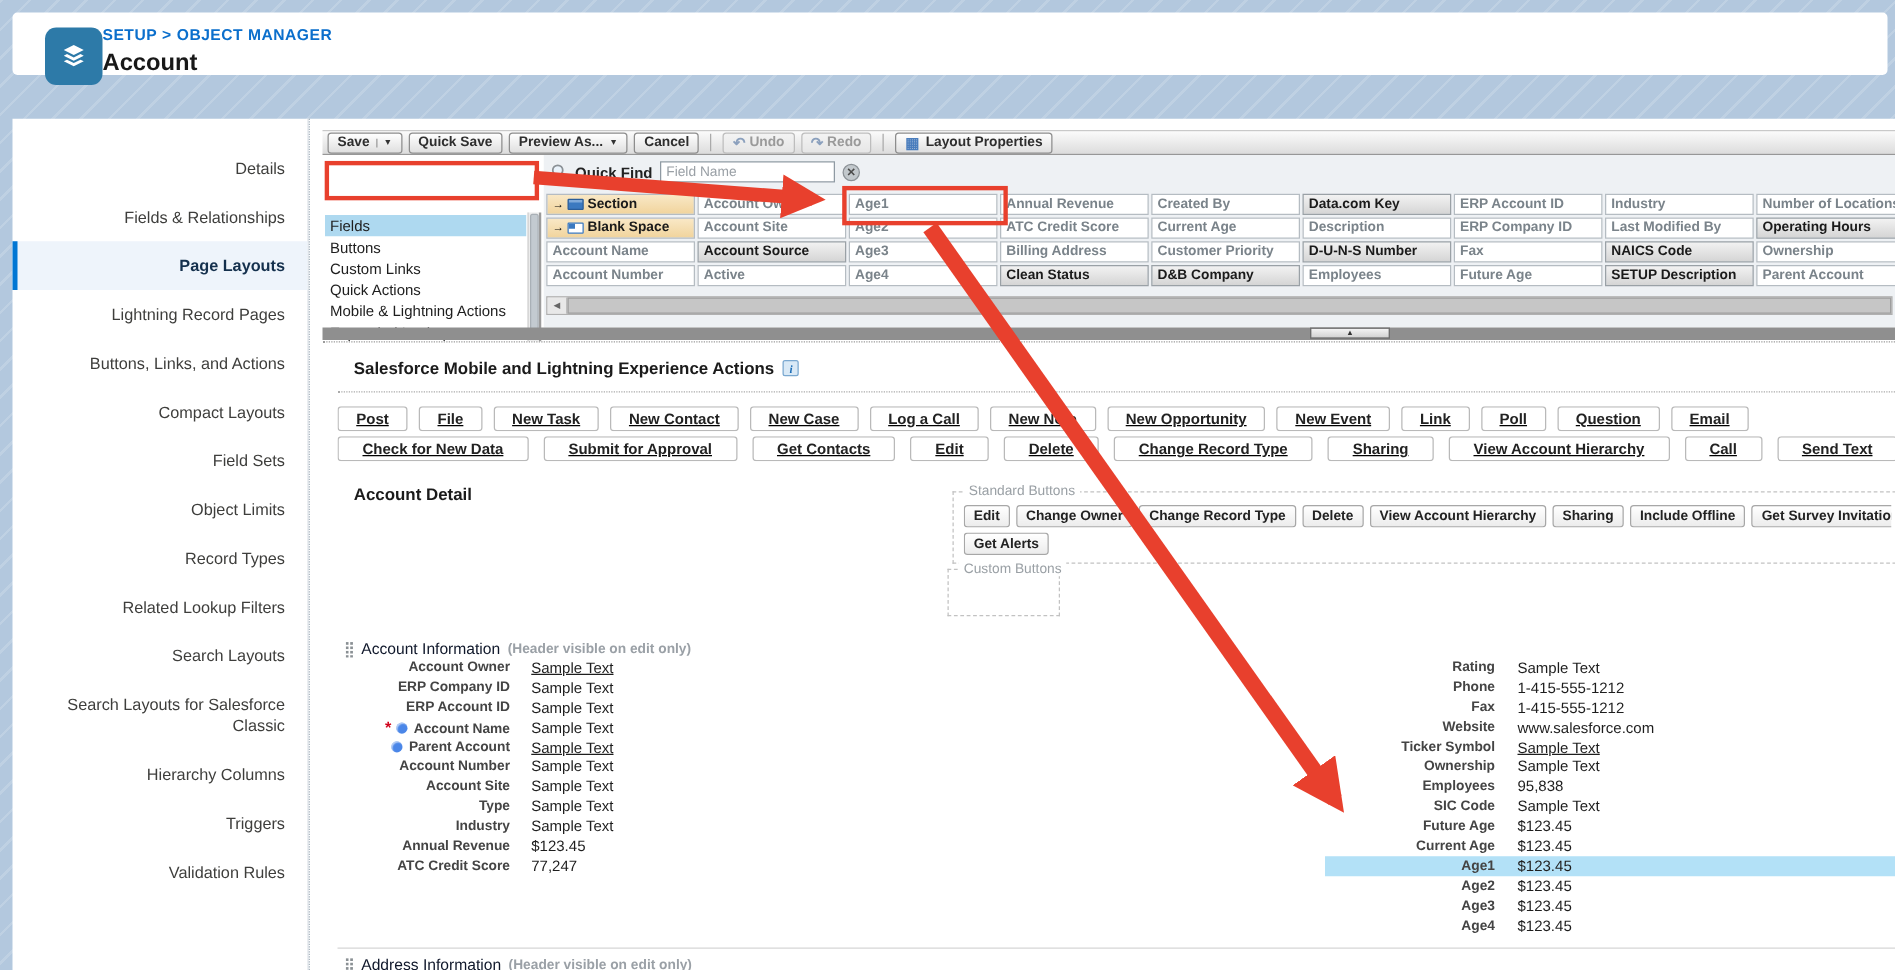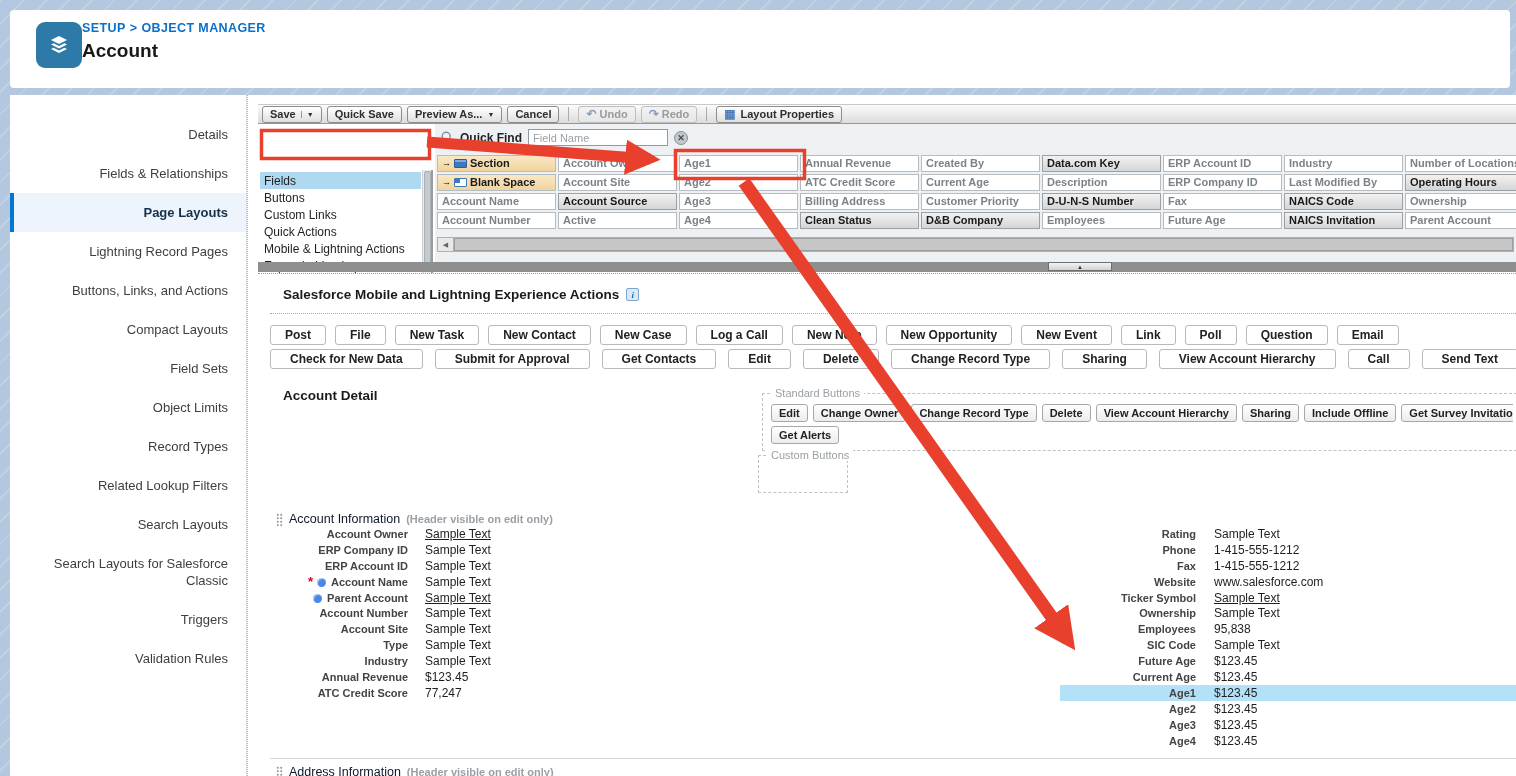--- a/index.html
+++ b/index.html
@@ -4,21 +4,21 @@
 <style>
   * { margin:0; padding:0; box-sizing:border-box; }
   body { font-family:"Liberation Sans", sans-serif; }
   #page { position:relative; width:1516px; height:776px; overflow:hidden;
           background:#b3c8de; }
   #page::before { content:""; position:absolute; inset:0;
      background:repeating-linear-gradient(135deg, rgba(255,255,255,.16) 0 2px, transparent 2px 16px);
      pointer-events:none; }
 
   
-  .hdr-card { position:absolute; left:10px; top:10px; width:1500px; height:78px;
+  .hdr-card { position:absolute; left:10px; top:10px; width:1500px; height:50px;
               background:#fff; border-radius:4px; z-index:1;text-align:center; }
   .obj-icon { position:absolute; left:26px; top:12px; width:46px; height:46px;
               border-radius:9px; background:#2d7aa8; display:flex; align-items:center; justify-content:center; }
   .crumb { position:absolute; left:72px; top:11px; font-size:12.5px; font-weight:600;
            letter-spacing:.4px; color:#0b6fcc; }
   .crumb .sep { color:#0b6fcc; padding:0 4px; }
   .hdr-title { position:absolute; left:72px; top:30px; font-size:19px; font-weight:bold; color:#181818; }
 
   
   #sidebar { position:absolute; left:10px; top:95px; width:237px; height:681px;
@@ -95,21 +95,21 @@
   #canvas { position:absolute; left:258px; top:273px; width:1258px; height:503px; background:#fff;
             border-top:1px dotted #9b9b9b; z-index:2; }
 
   .sec-heading { font-size:13.5px; font-weight:bold; color:#1b1b1b; }
   #ma-heading { position:absolute; left:25px; top:13px; display:flex; align-items:center; }
   .info-icon { display:inline-flex; margin-left:7px; width:13px; height:13px; background:#d9e9f6;
                border:1px solid #7aa8d0; border-radius:2px; color:#1a6bb5; font:italic bold 9px "Liberation Serif",serif;
                align-items:center; justify-content:center; }
 
   #actions-box { position:absolute; left:12px; top:39px; width:1246px; border-top:1px dotted #aaa; padding-top:11px; }
-  .act-row { display:flex; gap:9px; margin-bottom:4px; white-space:nowrap; overflow:hidden; }
+  .act-row { display:flex; gap:9px; margin-bottom:4px; white-space:nowrap; overflow:hidden;text-decoration:underline; }
   .act-row.r2 { gap:12px; }
   .act-btn { flex:0 0 auto; height:20px; line-height:18px; padding:0 14px; background:#fff;
              border:1px solid #b9b9b9; border-radius:3px; font-size:12px; font-weight:bold; color:#222;
              text-align:center; cursor:grab; }
   .act-row.r2 .act-btn { padding:0 19px; }
 
   #detail-heading { position:absolute; left:25px; top:114px; }
 
   .dash-box { position:absolute; border:1px dashed #c2c2c2; }
   .dash-legend { position:absolute; top:-7px; left:8px; background:#fff; padding:0 4px;
@@ -174,20 +174,21 @@
       <div class="side-item active">Page Layouts</div>
       <div class="side-item">Lightning Record Pages</div>
       <div class="side-item">Buttons, Links, and Actions</div>
       <div class="side-item">Compact Layouts</div>
       <div class="side-item">Field Sets</div>
       <div class="side-item">Object Limits</div>
       <div class="side-item">Record Types</div>
       <div class="side-item">Related Lookup Filters</div>
       <div class="side-item">Search Layouts</div>
       <div class="side-item">Search Layouts for Salesforce Classic</div>
+      <div class="side-item">Hierarchy Columns</div>
       <div class="side-item">Triggers</div>
       <div class="side-item">Validation Rules</div>
     </nav>
 
   <div id="main"></div>
 
   <div id="toolbar">
     <span class="tb-btn">
         <span>Save</span>
         <span class="caret split">▼</span>
@@ -347,21 +348,21 @@
           <div class="cell normal">
             <span>Industry</span>
           </div>
           <div class="cell normal">
             <span>Last Modified By</span>
           </div>
           <div class="cell onlayout">
             <span>NAICS Code</span>
           </div>
           <div class="cell onlayout">
-            <span>NAICS Invitation</span>
+            <span>SETUP Description</span>
           </div>
         </div>
         <div class="grid-col">
           <div class="cell normal">
             <span>Number of Locations</span>
           </div>
           <div class="cell onlayout">
             <span>Operating Hours</span>
           </div>
           <div class="cell normal">

